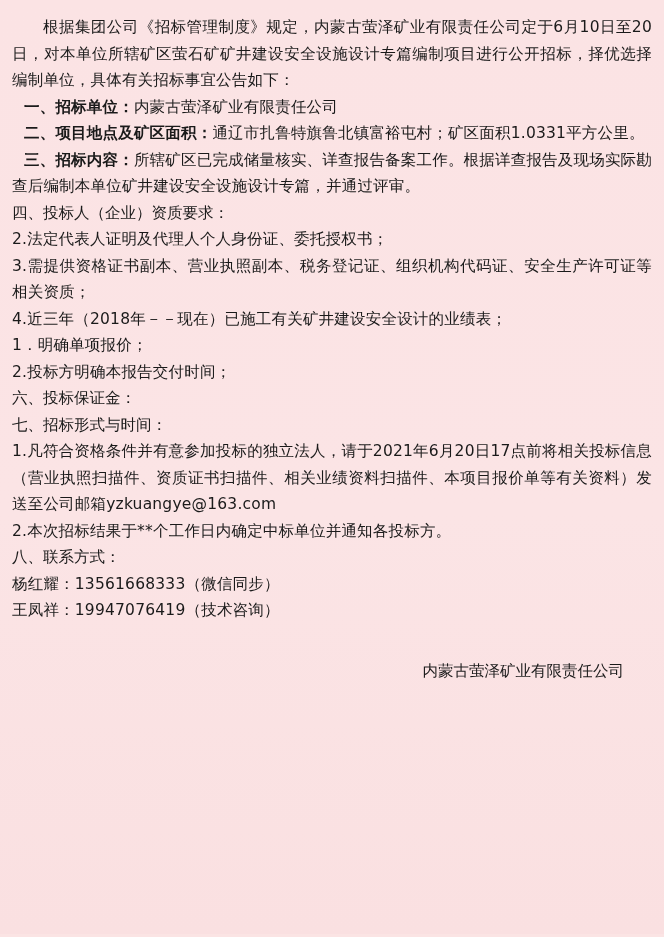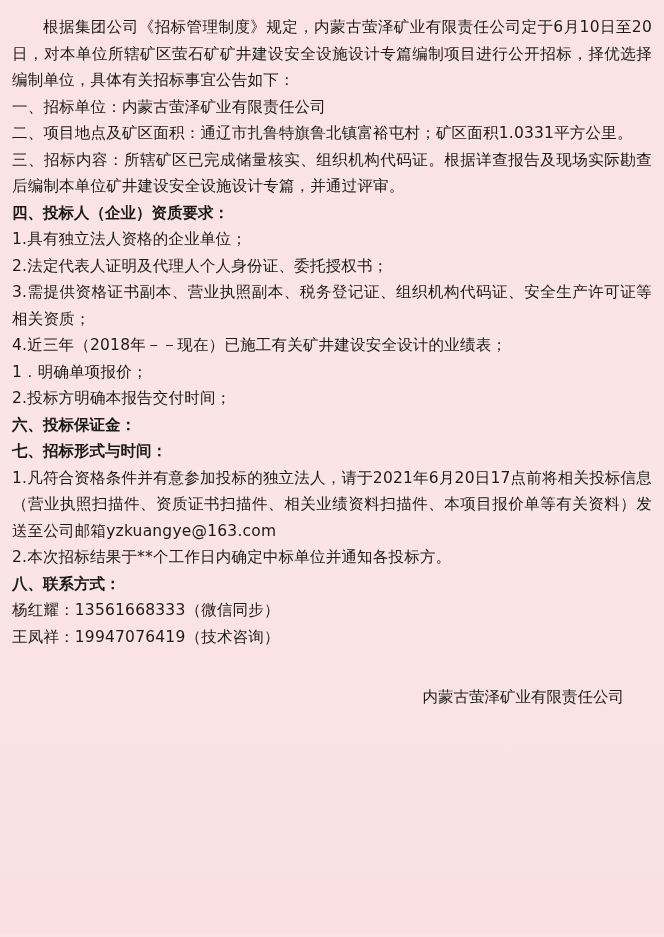--- a/index.html
+++ b/index.html
@@ -28,25 +28,26 @@
     letter-spacing: 0.2px;
     text-align: justify;
     margin: 0 0 0 0;
   }
   .indent {
     text-indent: 2em;
   }
   .heading {
     font-size: 15.5px;
     line-height: 26.5px;
-    font-weight: bold;
+    font-weight: normal;
     margin: 0;
   }
   .inline-bold {
-    font-weight: normal;
+    font-weight: bold;
+    margin-left: 12px;
   }
   .sign {
     margin-top: 34px;
     text-align: right;
     padding-right: 28px;
   }
   .sign div {
     font-size: 15.5px;
     line-height: 27px;
   }
@@ -58,24 +59,23 @@
 <body>
 
 <div class="page">
 
   <p class="para indent">根据集团公司《招标管理制度》规定，内蒙古萤泽矿业有限责任公司定于6月10日至20日，对本单位所辖矿区萤石矿矿井建设安全设施设计专篇编制项目进行公开招标，择优选择编制单位，具体有关招标事宜公告如下：</p>
 
   <p class="para"><span class="inline-bold">一、招标单位：</span><span>内蒙古萤泽矿业有限责任公司</span></p>
 
   <p class="para"><span class="inline-bold">二、项目地点及矿区面积：</span><span>通辽市扎鲁特旗鲁北镇富裕屯村；矿区面积1.0331平方公里。</span></p>
 
-  <p class="para"><span class="inline-bold">三、招标内容：</span><span>所辖矿区已完成储量核实、组织机构代码证。根据详查报告及现场实际勘查后编制本单位矿井建设安全设施设计专篇，并通过评审。</span></p>
+  <p class="para"><span class="inline-bold">三、招标内容：</span><span>所辖矿区已完成储量核实、详查报告备案工作。根据详查报告及现场实际勘查后编制本单位矿井建设安全设施设计专篇，并通过评审。</span></p>
 
   <p class="heading">四、投标人（企业）资质要求：</p>
-  <p class="para">1.具有独立法人资格的企业单位；</p>
   <p class="para">2.法定代表人证明及代理人个人身份证、委托授权书；</p>
   <p class="para">3.需提供资格证书副本、营业执照副本、税务登记证、组织机构代码证、安全生产许可证等相关资质；</p>
   <p class="para">4.近三年（2018年－－现在）已施工有关矿井建设安全设计的业绩表；</p>
 
   <p class="para">1．明确单项报价；</p>
   <p class="para">2.投标方明确本报告交付时间；</p>
 
   <p class="heading">六、投标保证金：</p>
 
   <p class="heading">七、招标形式与时间：</p>

